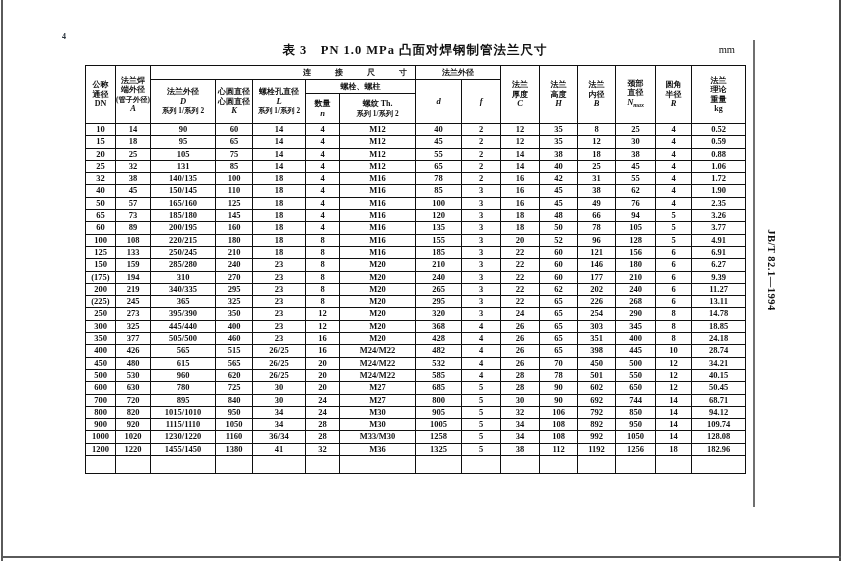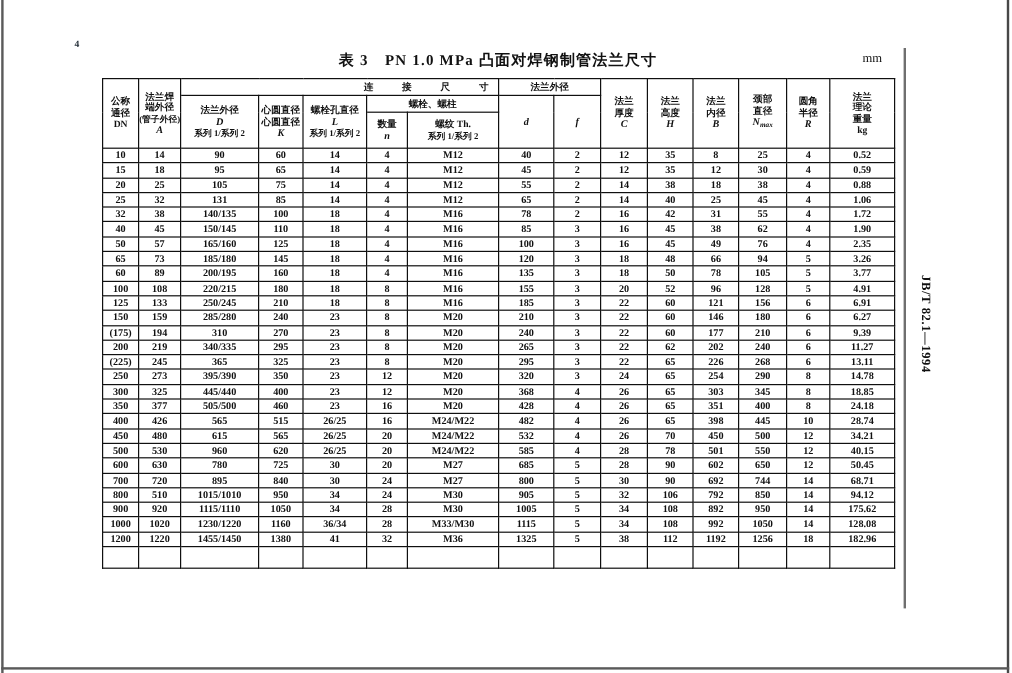--- a/index.html
+++ b/index.html
@@ -558,21 +558,21 @@
           <td>5</td>
           <td>30</td>
           <td>90</td>
           <td>692</td>
           <td>744</td>
           <td>14</td>
           <td>68.71</td>
         </tr>
         <tr>
           <td>800</td>
-          <td>510</td>
+          <td>820</td>
           <td>1015/1010</td>
           <td>950</td>
           <td>34</td>
           <td>24</td>
           <td>M30</td>
           <td>905</td>
           <td>5</td>
           <td>32</td>
           <td>106</td>
           <td>792</td>
@@ -588,31 +588,31 @@
           <td>34</td>
           <td>28</td>
           <td>M30</td>
           <td>1005</td>
           <td>5</td>
           <td>34</td>
           <td>108</td>
           <td>892</td>
           <td>950</td>
           <td>14</td>
-          <td>175.62</td>
+          <td>109.74</td>
         </tr>
         <tr>
           <td>1000</td>
           <td>1020</td>
           <td>1230/1220</td>
           <td>1160</td>
           <td>36/34</td>
           <td>28</td>
           <td>M33/M30</td>
-          <td>1115</td>
+          <td>1258</td>
           <td>5</td>
           <td>34</td>
           <td>108</td>
           <td>992</td>
           <td>1050</td>
           <td>14</td>
           <td>128.08</td>
         </tr>
         <tr>
           <td>1200</td>

